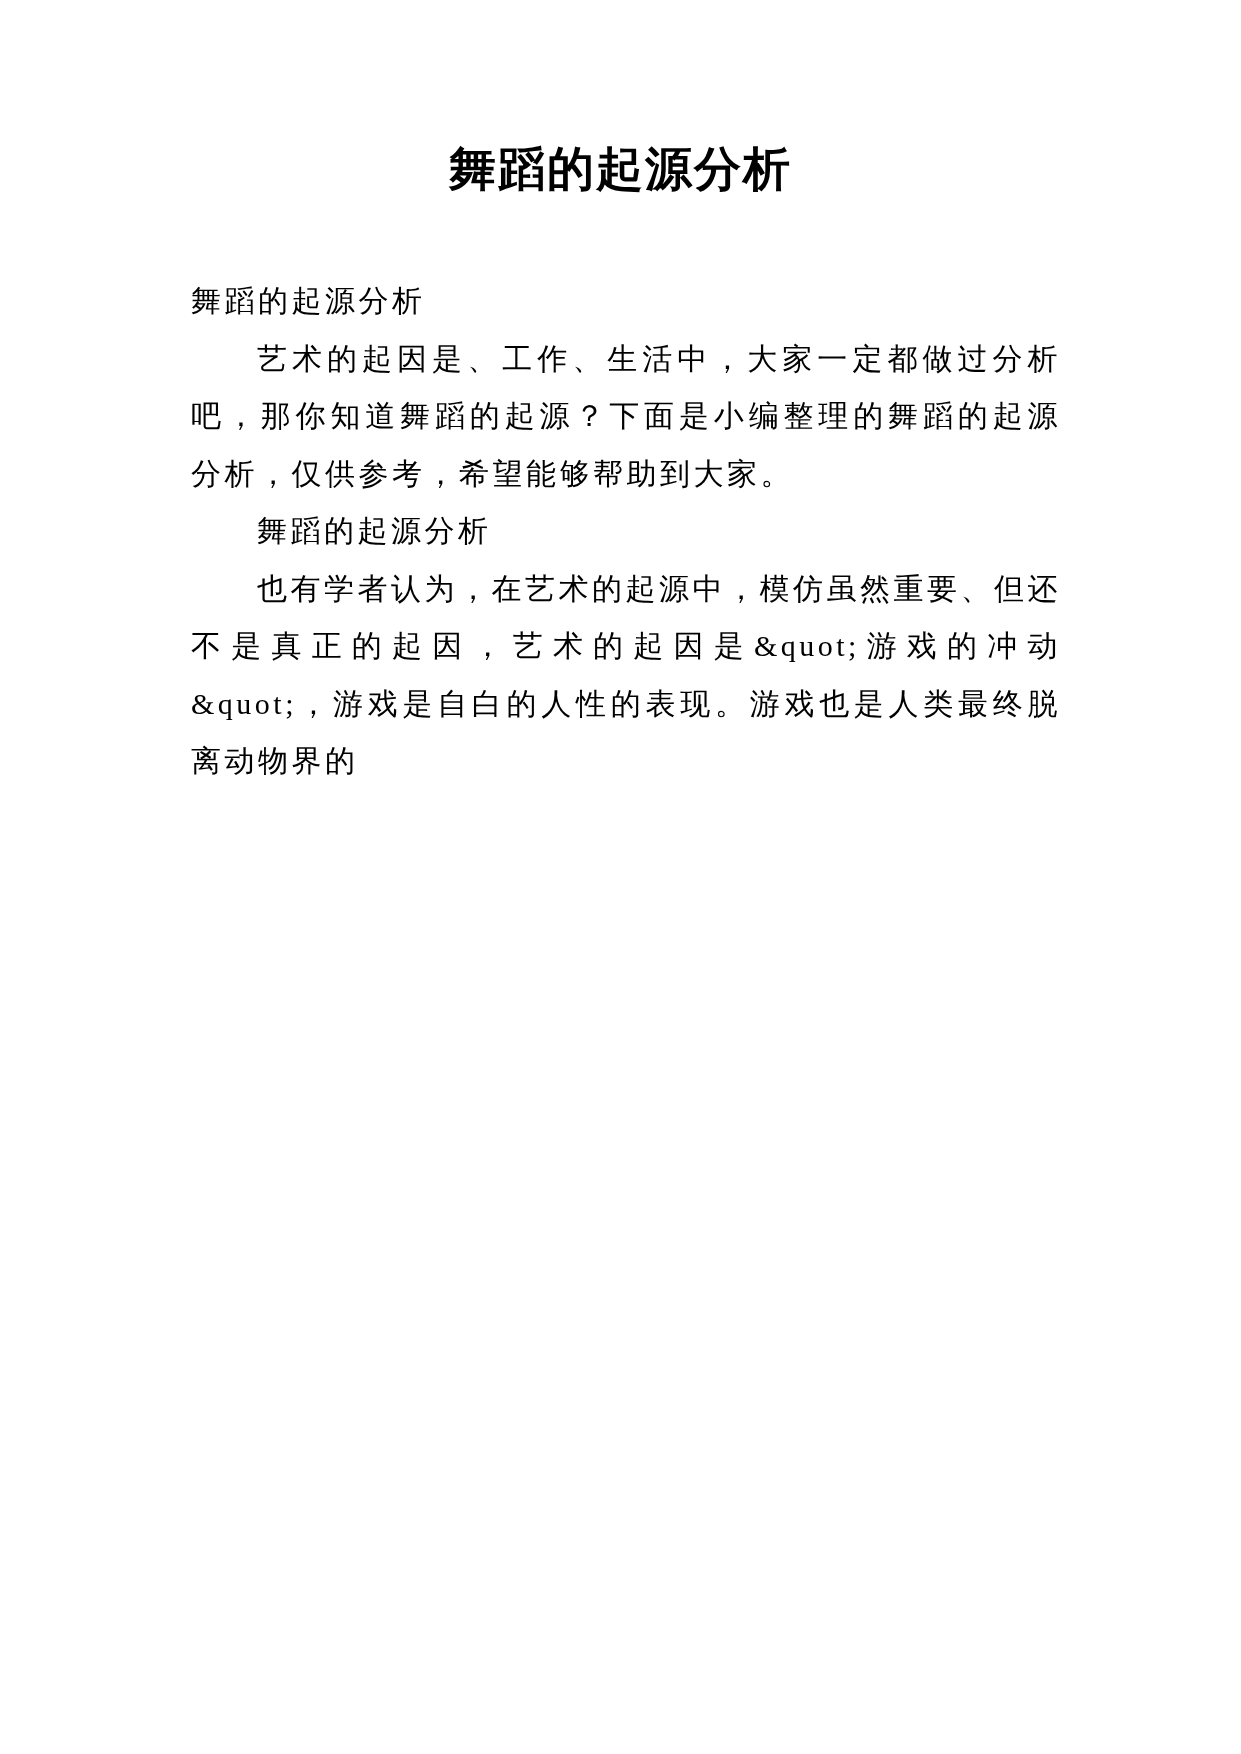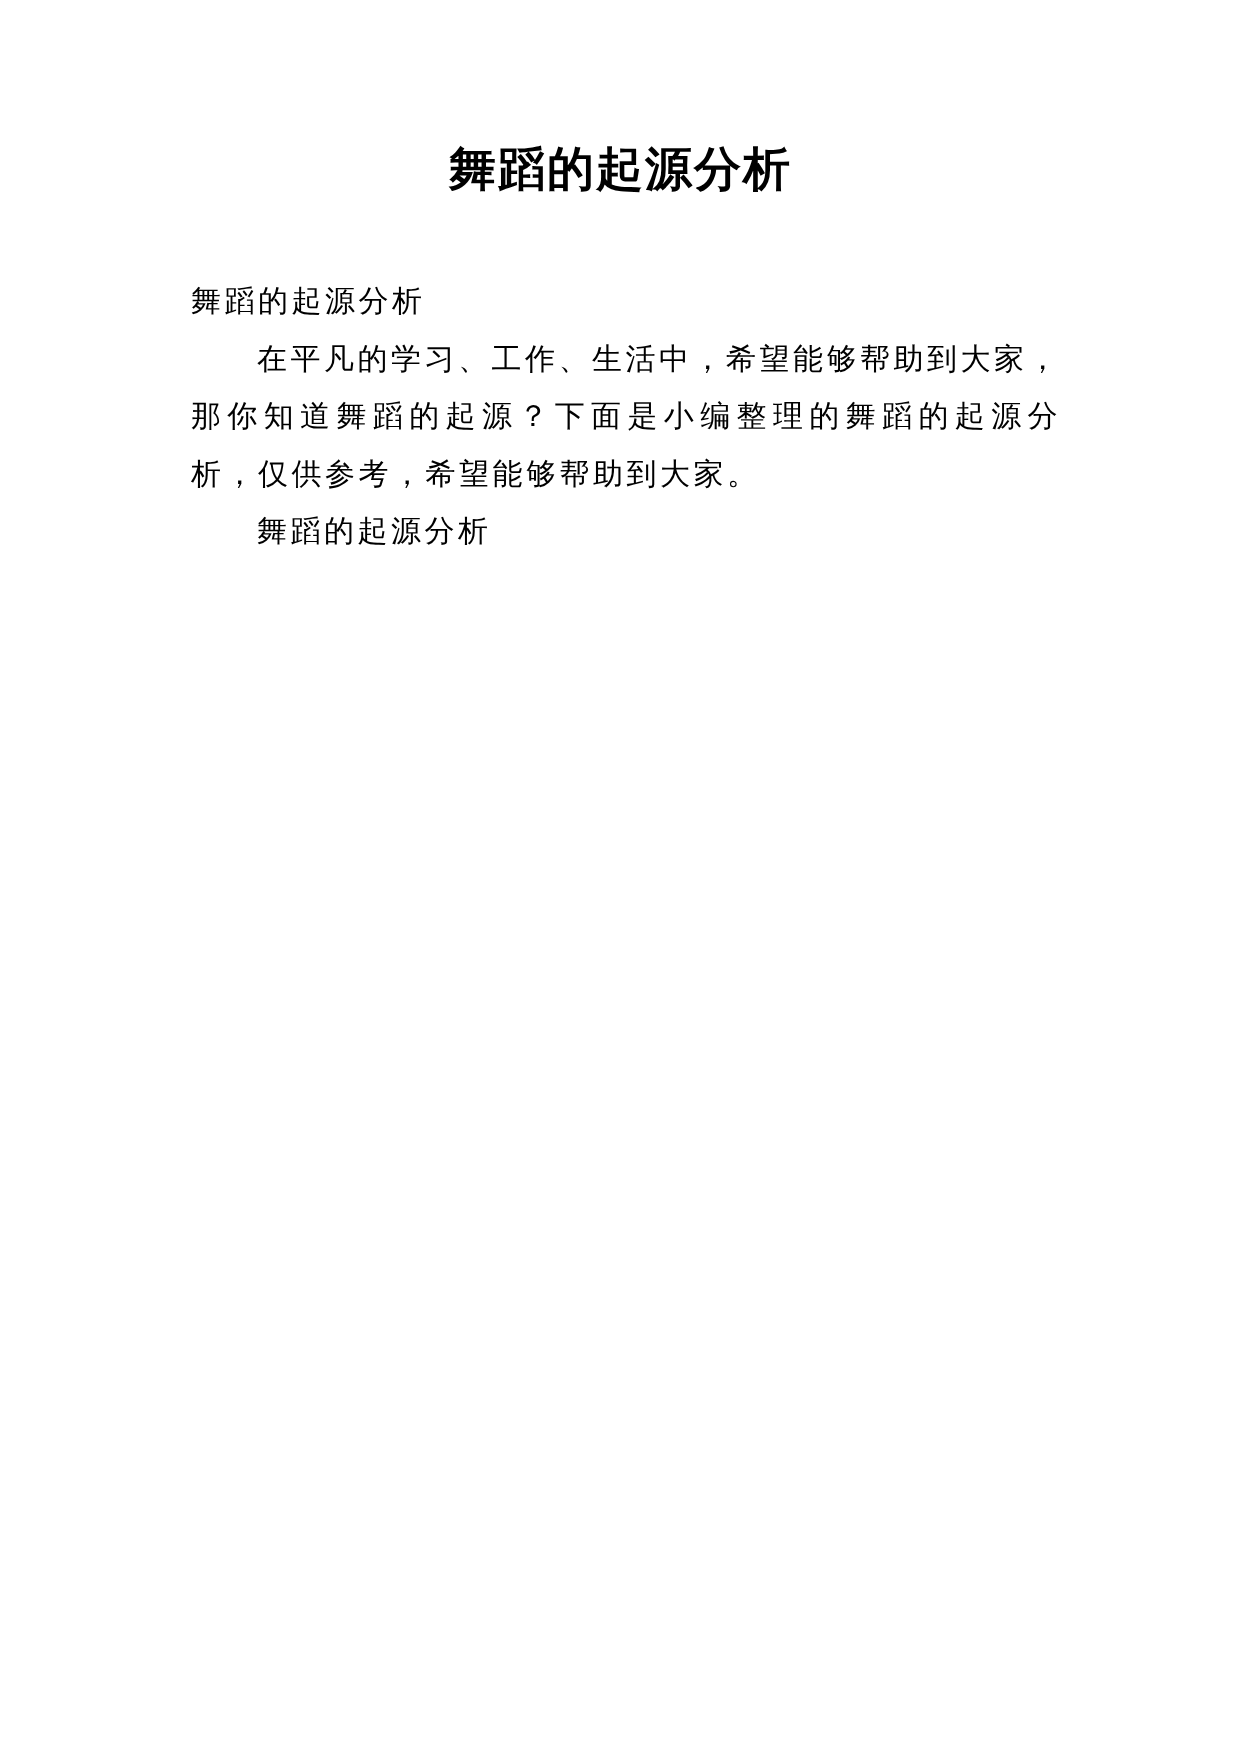--- a/index.html
+++ b/index.html
@@ -48,16 +48,17 @@
     text-indent: 66px;
   }
 </style>
 </head>
 <body>
 
 <div class="page">
   <h1 class="doc-title">舞蹈的起源分析</h1>
   <div class="doc-body">
       <p>舞蹈的起源分析</p>
-      <p class="indent">在平凡的学习、工作、生活中，希望能够帮助到大家，那你知道舞蹈的起源？下面是小编整理的舞蹈的起源分析，仅供参考，希望能够帮助到大家。</p>
+      <p class="indent">艺术的起因是、工作、生活中，大家一定都做过分析吧，那你知道舞蹈的起源？下面是小编整理的舞蹈的起源分析，仅供参考，希望能够帮助到大家。</p>
       <p class="indent">舞蹈的起源分析</p>
+      <p class="indent">也有学者认为，在艺术的起源中，模仿虽然重要、但还不是真正的起因，艺术的起因是&amp;quot;游戏的冲动&amp;quot;，游戏是自白的人性的表现。游戏也是人类最终脱离动物界的</p>
     </div>
 </div>
 
 </body></html>

